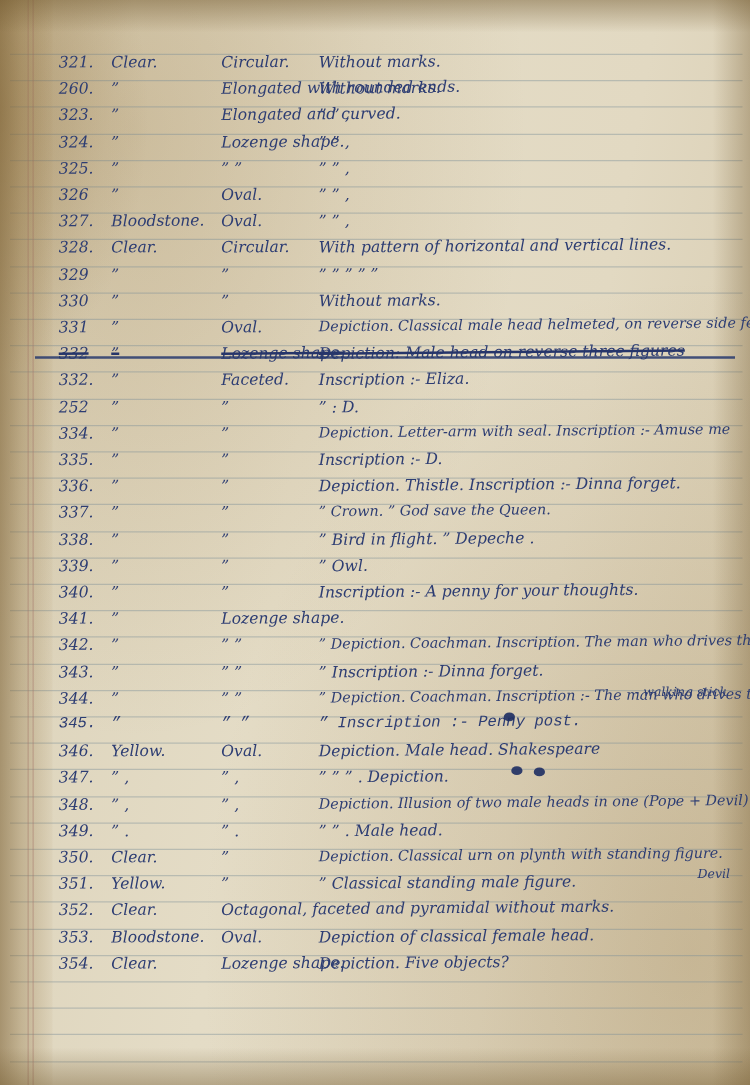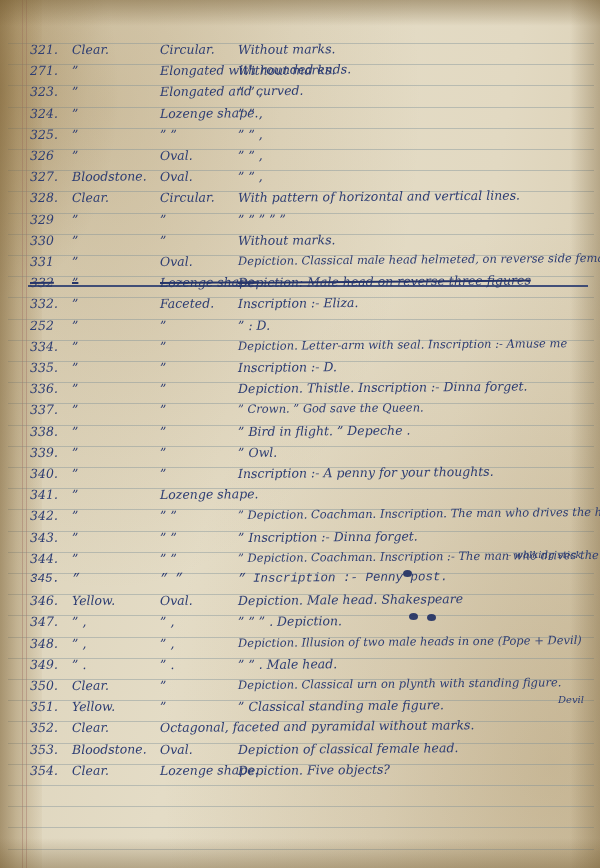--- a/index.html
+++ b/index.html
@@ -73,21 +73,21 @@
     width: 1px;
     background: rgba(170,120,120,0.45);
   }
   
   .entries {
     position: absolute;
     inset: 0;
   }
   .row {
     position: absolute;
-    left: 0; right: 0;
+    left: 17px; right: 0;
     height: 22px;
     color: #2d3d73;
     font-family: "DejaVu Serif", serif;
     font-size: 12.5px;
     font-style: italic;
   }
   .cell {
     position: absolute;
     white-space: nowrap;
     transform: rotate(-0.5deg);
@@ -180,21 +180,21 @@
   <div class="edge-right"></div>
 
   <div class="entries" id="entries">
       <div class="row" style="top: 42px;">
         <span class="cell c-num">321.</span>
         <span class="cell c-col">Clear.</span>
         <span class="cell c-shape">Circular.</span>
         <span class="cell c-desc">Without marks.</span>
       </div>
       <div class="row" style="top: 63.2px;">
-        <span class="cell c-num">271.</span>
+        <span class="cell c-num">260.</span>
         <span class="cell c-col">”</span>
         <span class="cell c-shape">Elongated with rounded ends.</span>
         <span class="cell c-desc">Without marks.</span>
       </div>
       <div class="row" style="top: 84.4px;">
         <span class="cell c-num">323.</span>
         <span class="cell c-col">”</span>
         <span class="cell c-shape">Elongated and curved.</span>
         <span class="cell c-desc">”         ” ,</span>
       </div>

